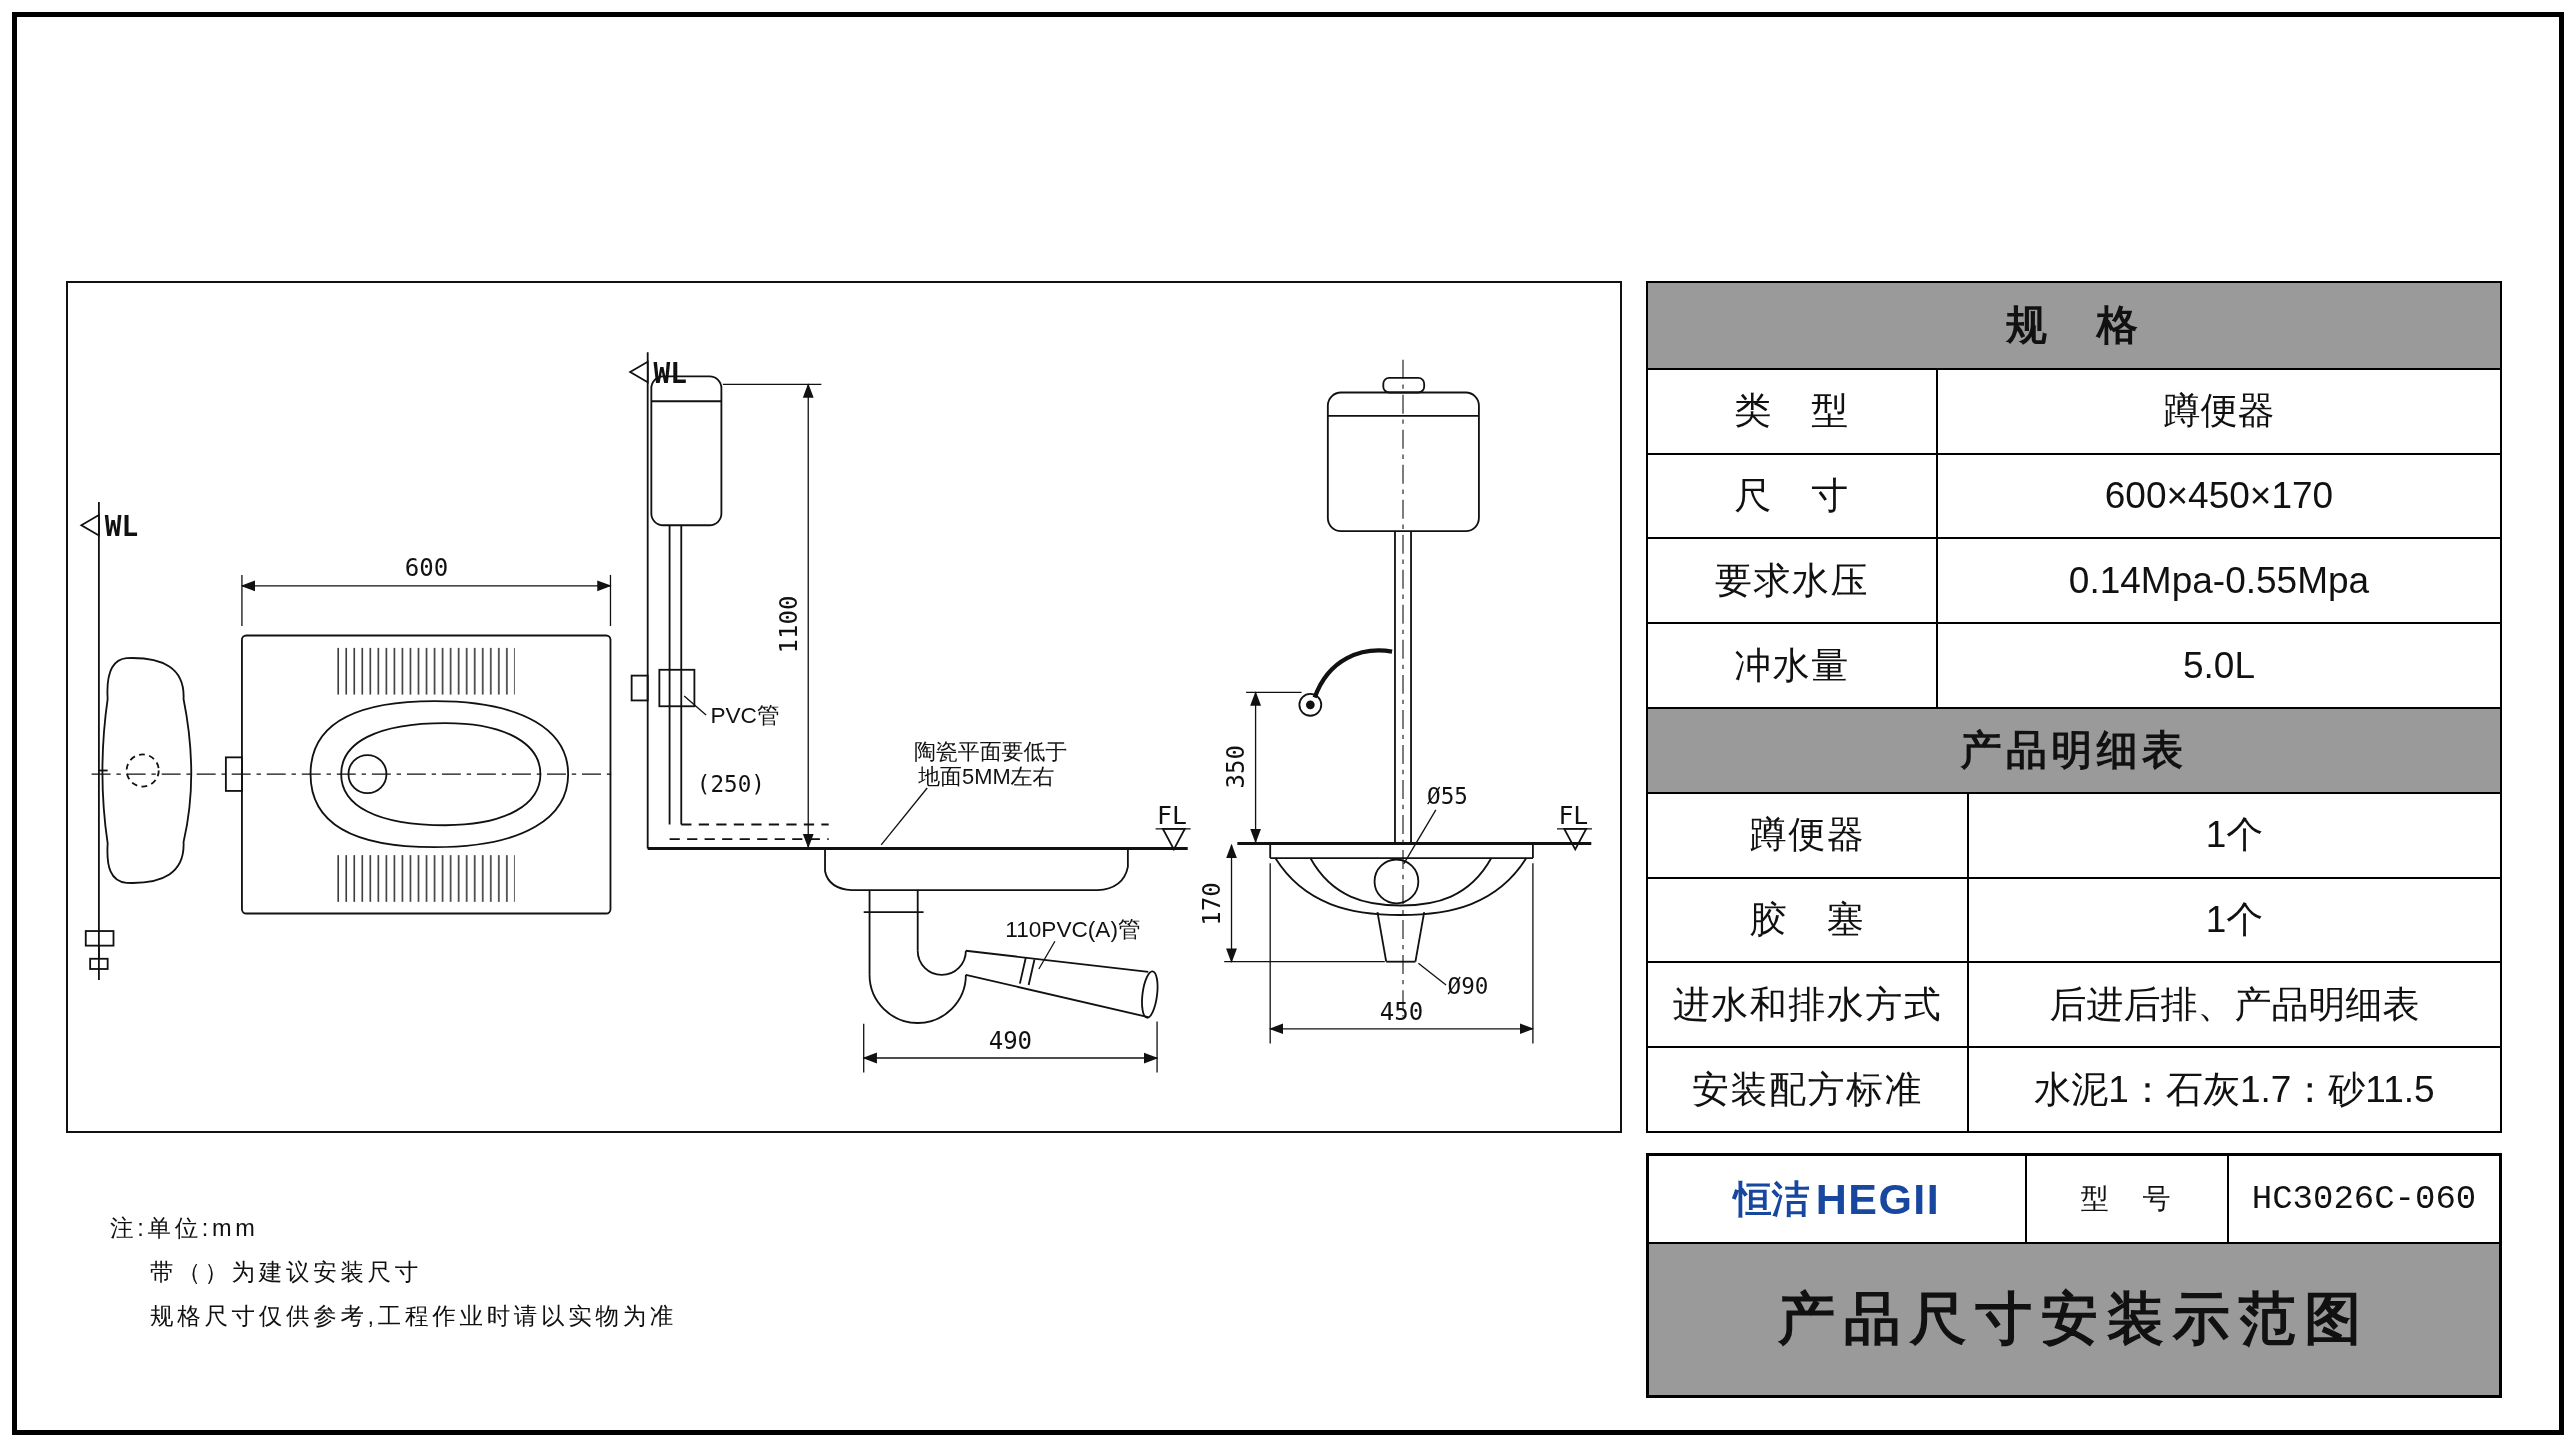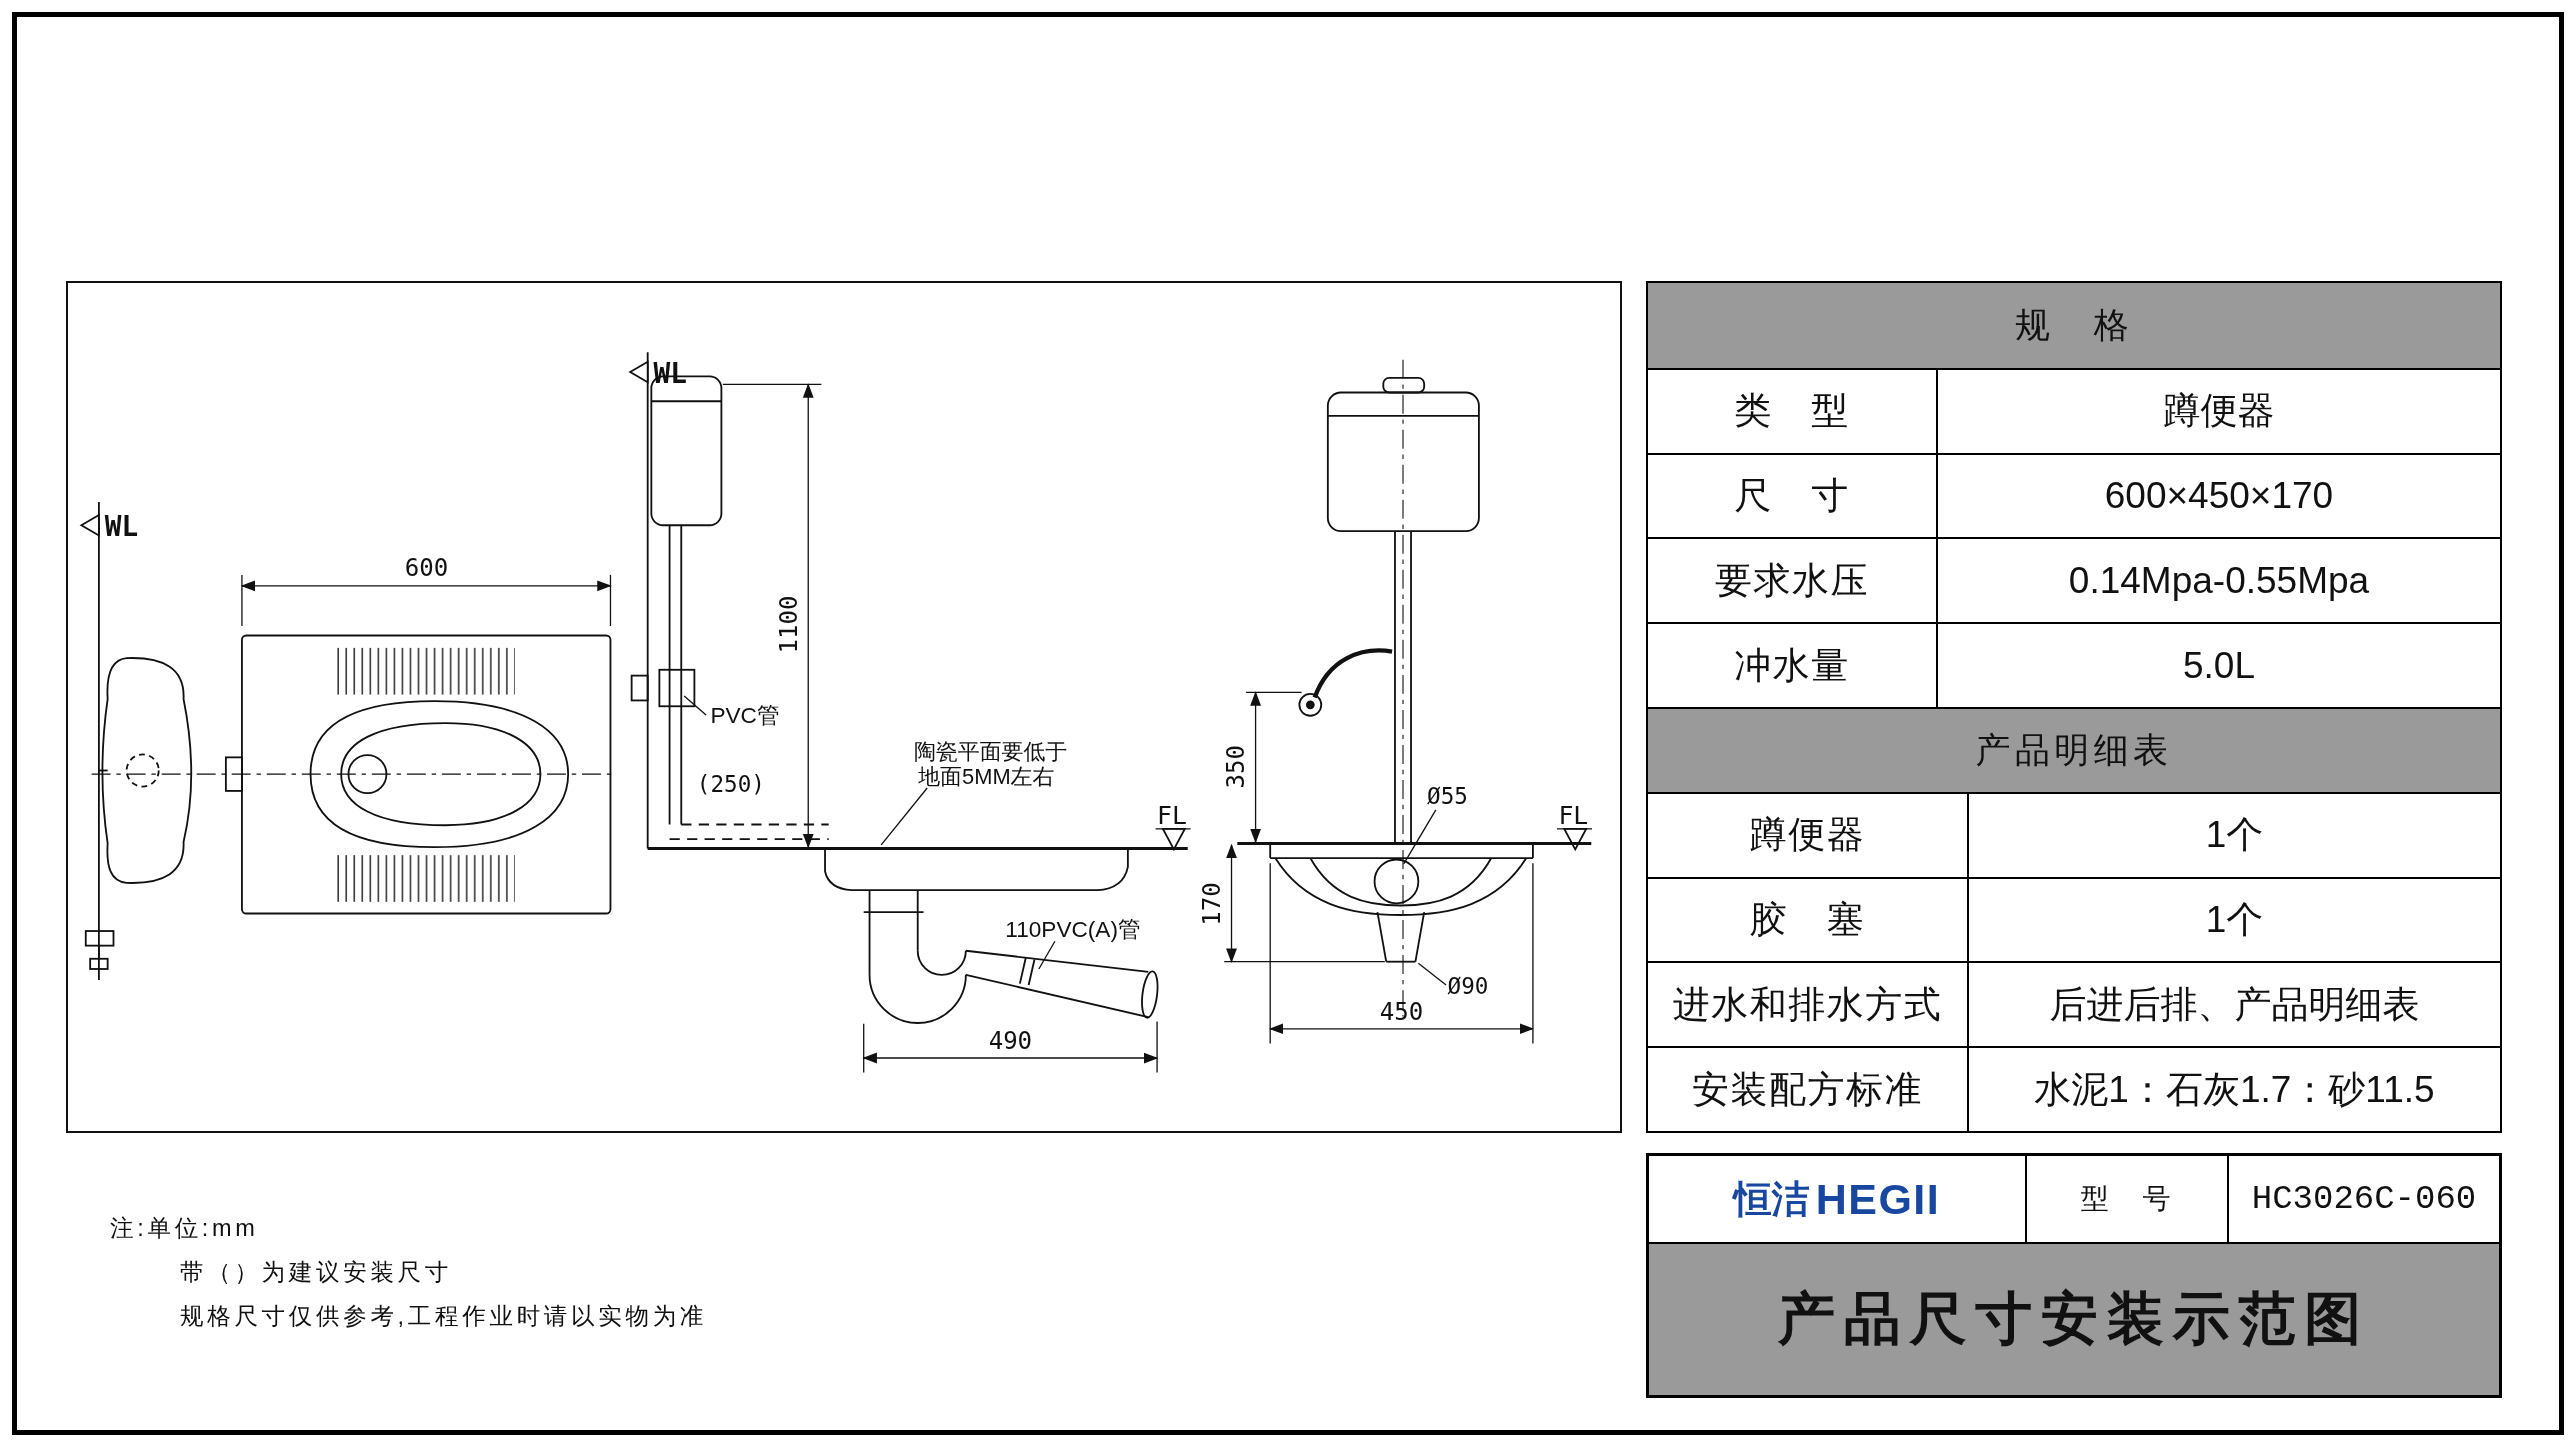--- a/index.html
+++ b/index.html
@@ -10,29 +10,29 @@
 
   
   .drawing-box{position:absolute;left:66px;top:281px;width:1556px;height:852px;
                border:2.9px solid #111;background:#fff}
   .drawing-box svg{width:100%;height:100%;display:block}
   svg text{fill:#111;stroke:none;font-family:"DejaVu Sans Mono",monospace}
   svg text.cjk{font-family:"Liberation Sans",sans-serif}
 
   
   .notes{position:absolute;left:110px;top:1206px;font-size:23.5px;letter-spacing:3.7px;line-height:44px}
-  .notes .indent{margin-left:70px}
+  .notes .indent{margin-left:40px}
 
   
   .spec-panel{position:absolute;left:1646px;top:281px;width:856px;height:852px;
               border:2.9px solid #000;display:grid;grid-template-rows:repeat(10,1fr);background:#fff}
   .spec-panel>*{border-top:2.2px solid #000}
   .spec-panel>*:first-child{border-top:none}
   .thead{background:var(--header-bg,#9a9a9a);display:flex;align-items:center;justify-content:center;
-         font-size:35px;font-weight:normal;letter-spacing:4.4px}
+         font-size:41px;font-weight:bold;letter-spacing:4.4px}
   .trow{display:grid;grid-template-columns:290px 1fr}
   .trow.wide{grid-template-columns:321px 1fr}
   .trow>div{display:flex;align-items:center;justify-content:center;font-size:37px}
   .trow .tl{border-right:2.2px solid #000;letter-spacing:1.5px}
 
   
   .title-block{position:absolute;left:1646px;top:1153px;width:856px;height:245px;
                border:3.7px solid #000;display:grid;grid-template-rows:88px 1fr;background:#fff}
   .tb-row1{display:grid;grid-template-columns:378px 202px 1fr;border-bottom:2.9px solid #000}
   .tb-row1>div{display:flex;align-items:center;justify-content:center}

